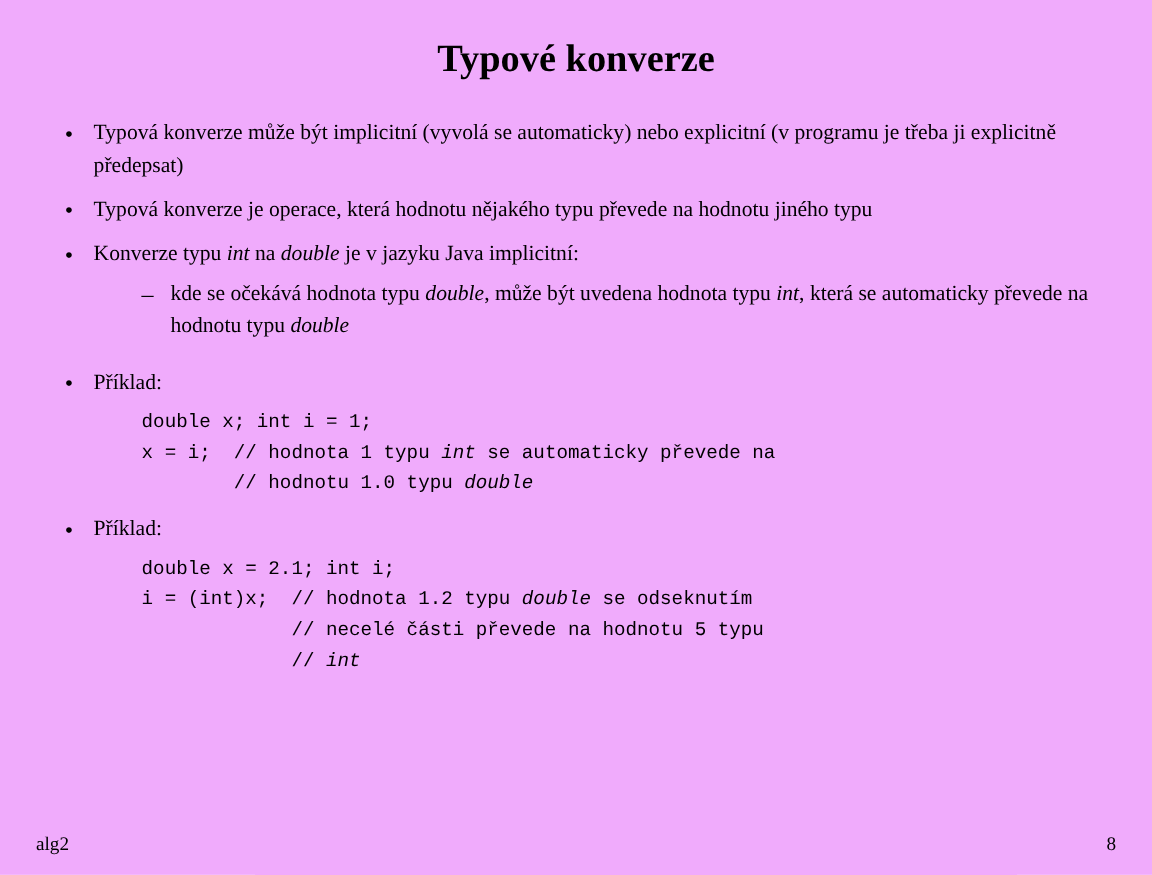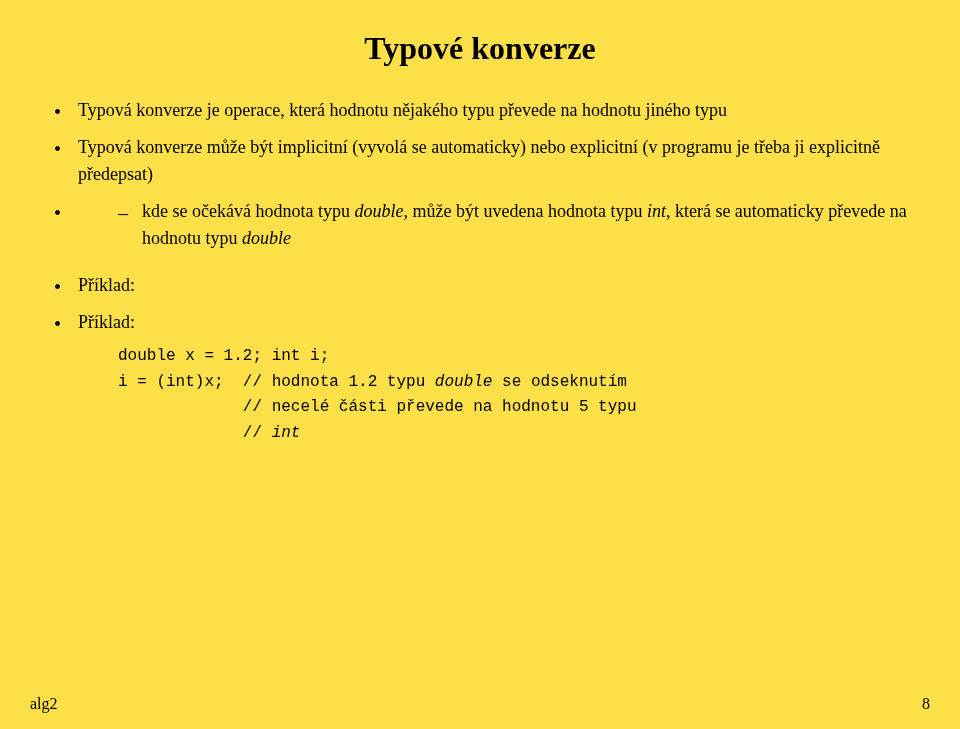--- a/index.html
+++ b/index.html
@@ -14,21 +14,21 @@
       font-size: 18px;
       color: #000000;
       width: 960px;
       min-height: 729px;
       position: relative;
     }
 
     .slide-container {
       width: 960px;
       min-height: 729px;
-      background: #fde047;
+      background: #f0abfc;
       padding: 30px 50px 50px 50px;
       position: relative;
     }
 
     h1 {
       text-align: center;
       font-size: 32px;
       font-weight: bold;
       margin-bottom: 30px;
       font-family: 'Times New Roman', Times, serif;
@@ -113,43 +113,47 @@
 </head>
 <body>
 
 <div class="slide-container">
   <h1>Typové konverze</h1>
 
   <div class="content">
     <ul>
 
       <li>
+        <span>Typová konverze může být implicitní (vyvolá se automaticky) nebo explicitní (v programu je třeba ji explicitně předepsat)</span>
+      </li>
+
+      <li>
         <span>Typová konverze je operace, která hodnotu nějakého typu převede na hodnotu jiného typu</span>
       </li>
 
       <li>
-        <span>Typová konverze může být implicitní (vyvolá se automaticky) nebo explicitní (v programu je třeba ji explicitně předepsat)</span>
-      </li>
-
-      <li>
+        <span>Konverze typu <em>int</em> na <em>double</em> je v jazyku Java implicitní:</span>
         <ul class="sub-list">
           <li>
             <span>kde se očekává hodnota typu <em>double</em>, může být uvedena hodnota typu <em>int</em>, která se automaticky převede na hodnotu typu <em>double</em></span>
           </li>
         </ul>
       </li>
 
       <li>
         <span>Příklad:</span>
+        <div class="code-block"><span class="code-inline">double x; int i = 1;</span>
+<span class="code-inline">x = i;  // hodnota 1 typu <span class="italic-code">int</span> se automaticky převede na</span>
+<span class="code-inline">        // hodnotu 1.0 typu <span class="italic-code">double</span></span></div>
       </li>
 
 
       <li>
         <span>Příklad:</span>
-        <div class="code-block"><span class="code-inline">double x = 1.2; int i;</span>
+        <div class="code-block"><span class="code-inline">double x = 2.1; int i;</span>
 <span class="code-inline">i = (int)x;  // hodnota 1.2 typu <span class="italic-code">double</span> se odseknutím</span>
 <span class="code-inline">             // necelé části převede na hodnotu 5 typu</span>
 <span class="code-inline">             // <span class="italic-code">int</span></span></div>
       </li>
 
     </ul>
   </div>
 
   <div class="footer">
     <span>alg2</span>

